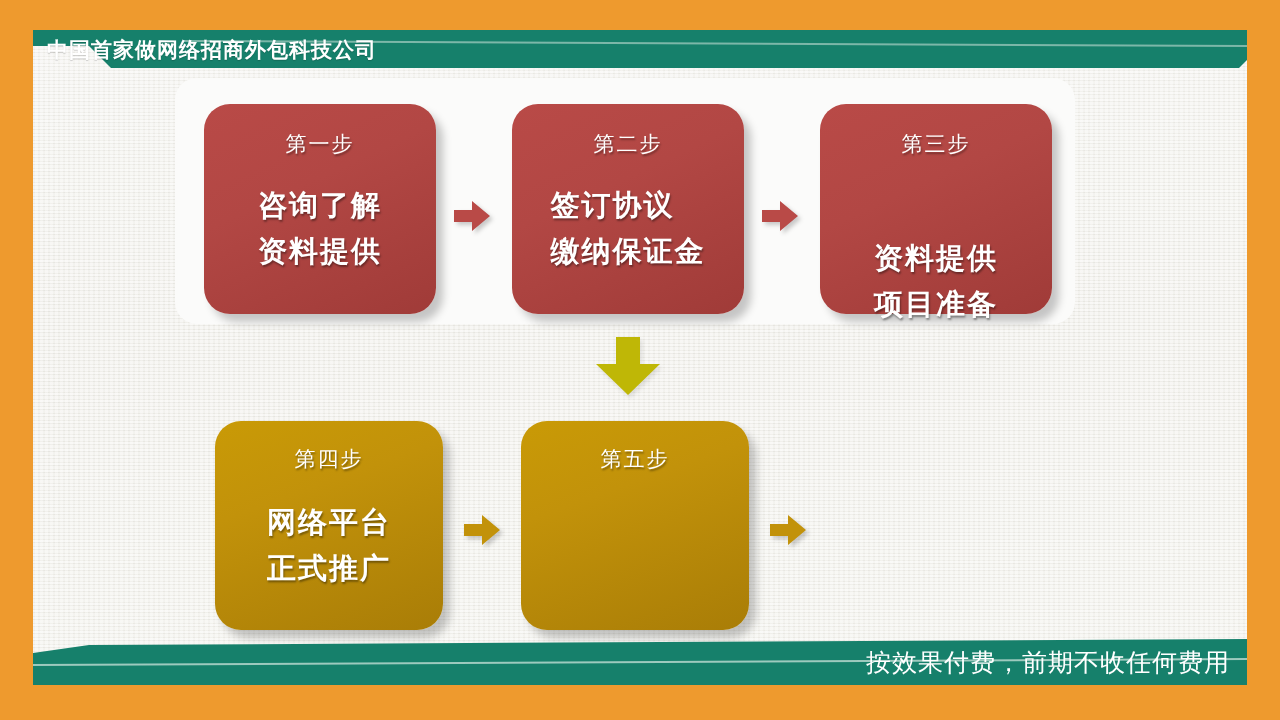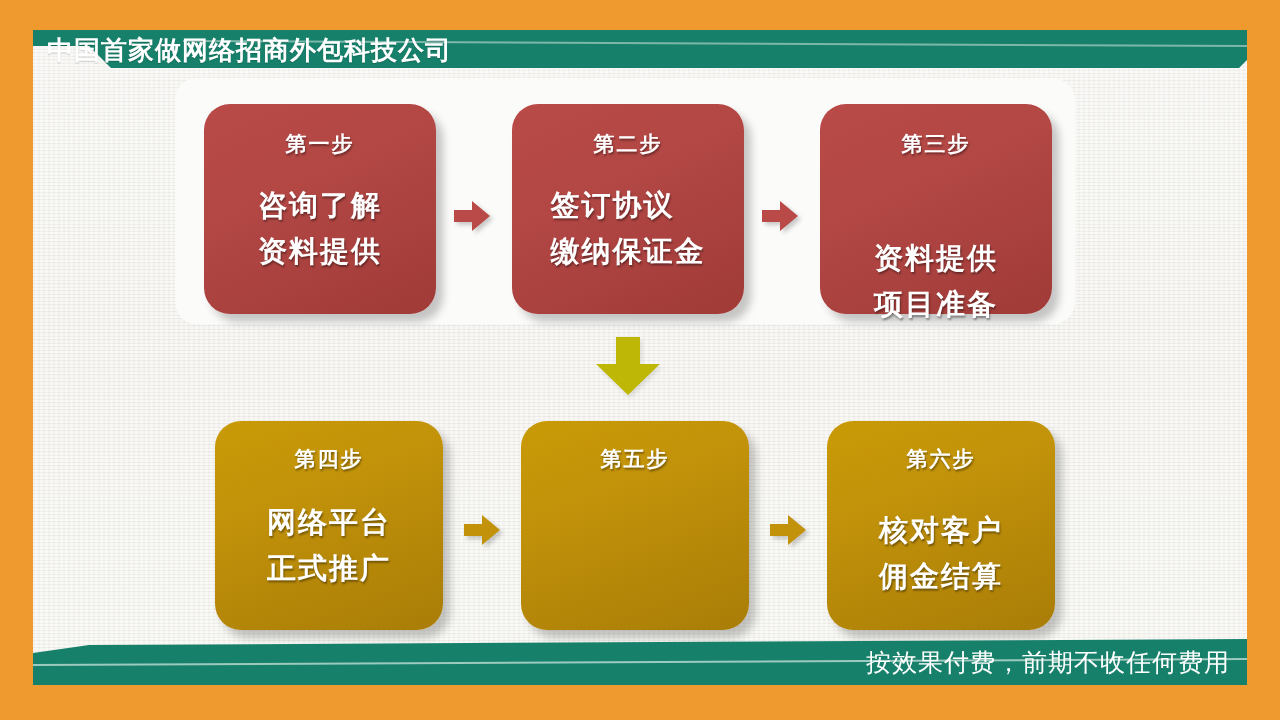--- a/index.html
+++ b/index.html
@@ -24,21 +24,21 @@
   }
 
   
   #header-band {
     position:absolute; left:33px; top:30px;
     width:1214px; height:38px;
   }
   #header-band svg { display:block; }
   #header-title {
     position:absolute; left:47px; top:36px;
-    color:#ffffff; font-size:26px; font-weight:bold;
+    color:#ffffff; font-size:21px; font-weight:bold;
     letter-spacing:1px; line-height:28px;
     white-space:nowrap;
     text-shadow:0 1px 1px rgba(0,0,0,0.18);
   }
 
   
   #footer-band {
     position:absolute; left:33px; top:639px;
     width:1214px; height:46px;
   }
@@ -66,21 +66,21 @@
     display:flex; flex-direction:column;
     align-items:center;
   }
   .card.red {
     background:linear-gradient(155deg,#b94a47 0%,#b24744 40%,#a03b38 100%);
   }
   .card.gold {
     background:linear-gradient(160deg,#c99a06 0%,#c2920a 35%,#a97d07 100%);
   }
   .card-step {
-    font-size:21px; font-weight:bold; letter-spacing:2px;
+    font-size:21px; font-weight:normal; letter-spacing:2px;
     text-shadow:1px 2px 2px rgba(0,0,0,0.38);
   }
   .card-lines {
     font-size:29px; font-weight:bold; letter-spacing:2px;
     line-height:46px; text-align:left;
     text-shadow:1px 2px 2px rgba(0,0,0,0.38);
   }
 
   
   #card-1 { left:204px;  top:104px; width:232px; height:210px; padding-top:26px; }
@@ -190,27 +190,20 @@
   <div class="card gold" id="card-5">
     <div class="card-step">第五步</div>
   </div>
 
   <div class="arrow-right" id="arrow-g2">
     <svg width="40" height="36" viewBox="0 0 40 36">
       <path d="M2,12 L20,12 L20,3 L38,18 L20,33 L20,24 L2,24 Z" fill="#c2920a"></path>
     </svg>
   </div>
 
-  <div class="card gold" id="card-6">
-    <div class="card-step">第六步</div>
-    <div class="card-lines">
-      <div>核对客户</div>
-      <div>佣金结算</div>
-    </div>
-  </div>
 
   <div id="footer-band">
     <svg width="1214" height="46" viewBox="0 0 1214 46">
       <path d="M56,6 L1214,0 L1214,46 L0,46 L0,14 Z" fill="#16806b"></path>
       <path d="M0,26 L1214,20" stroke="#bfdcd3" stroke-width="2" fill="none" opacity="0.8"></path>
     </svg>
   </div>
   <div id="footer-text">按效果付费，前期不收任何费用</div>
 
 </div>

